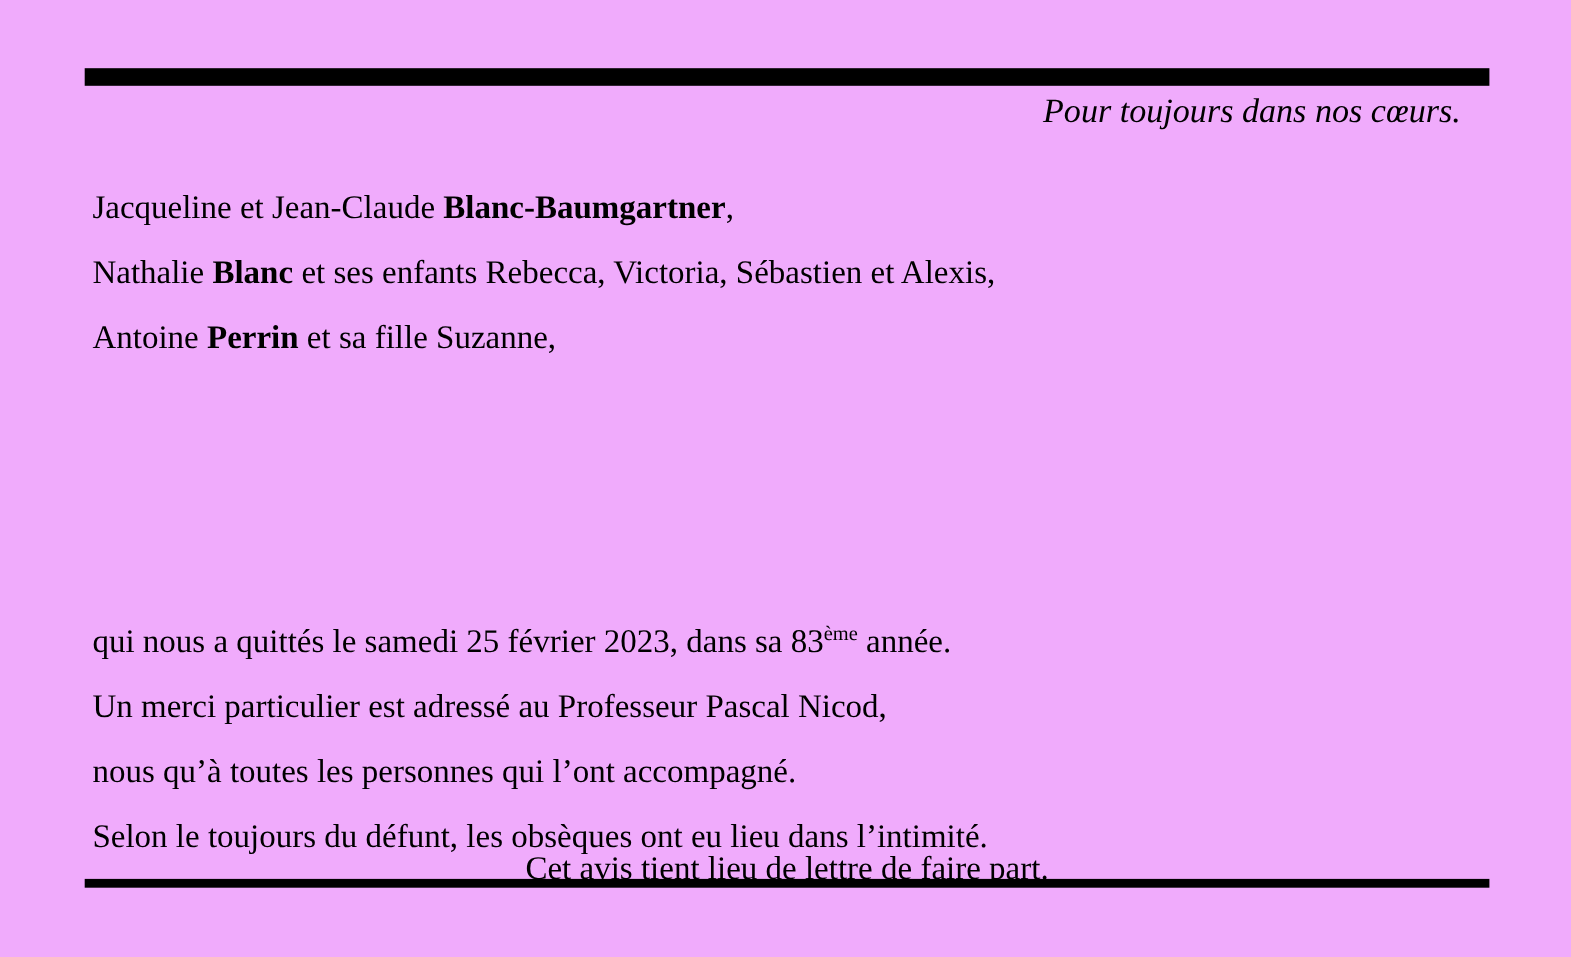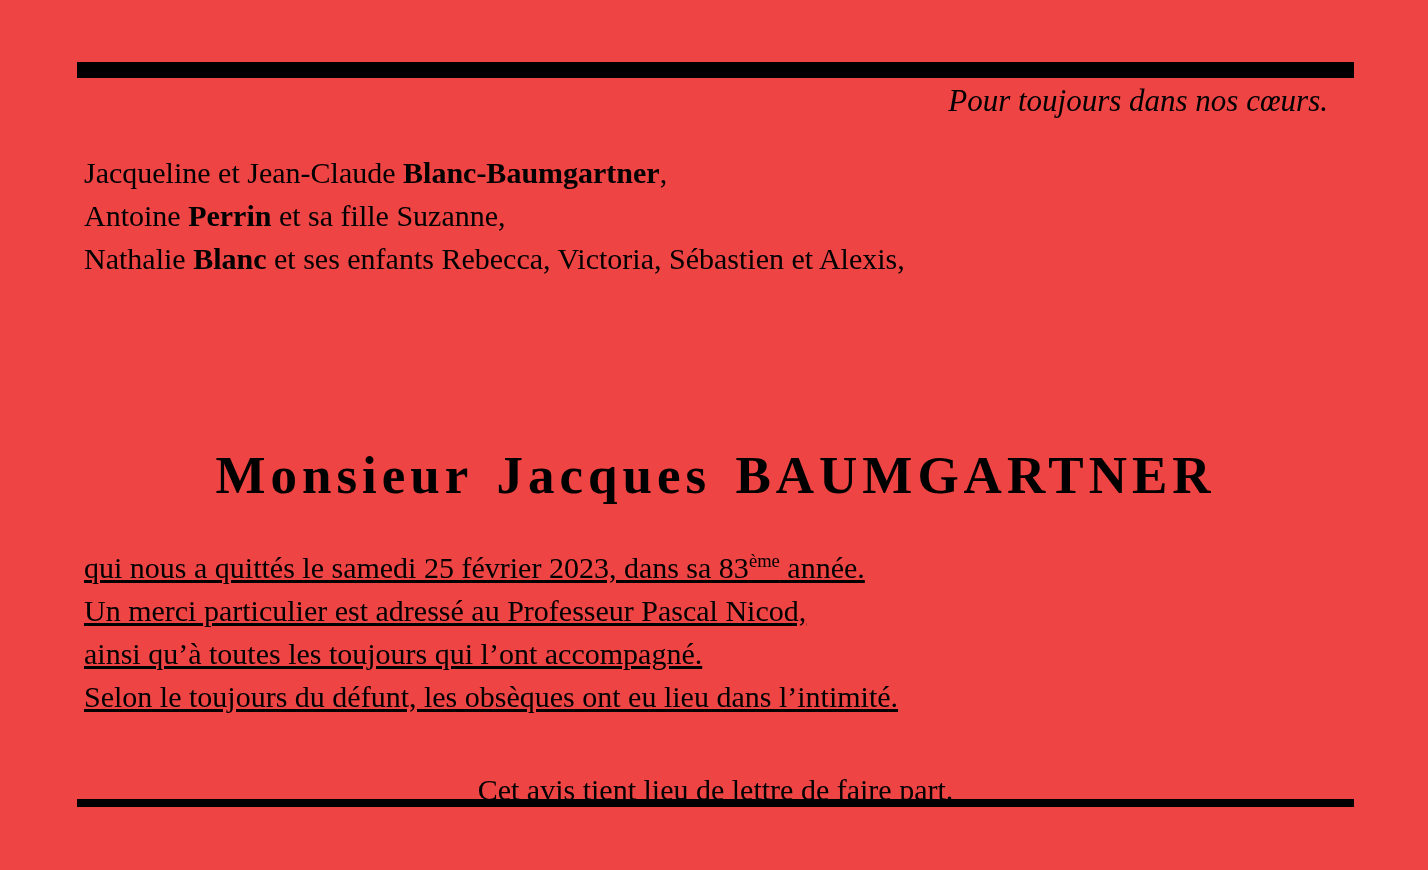--- a/index.html
+++ b/index.html
@@ -4,21 +4,21 @@
 <style>
   html, body {
     margin: 0;
     padding: 0;
     background: #ffffff;
   }
   .page {
     position: relative;
     width: 1428px;
     height: 870px;
-    background: #ef4444;
+    background: #f0abfc;
     font-family: "Liberation Serif", "DejaVu Serif", serif;
     color: #000000;
     overflow: hidden;
   }
   .rule {
     position: absolute;
     left: 77px;
     width: 1277px;
     background: #000000;
   }
@@ -48,24 +48,24 @@
     font-size: 30px;
     line-height: 43px;
   }
   .details-block {
     position: absolute;
     top: 546px;
     left: 84px;
     right: 84px;
     font-size: 30px;
     line-height: 43px;
-    text-decoration: underline;
   }
   .line {
     white-space: nowrap;
+    margin-top: 16px;
   }
   .line .b {
     font-weight: bold;
   }
   .line sup {
     font-size: 0.62em;
     vertical-align: super;
     line-height: 0;
   }
   .title {
@@ -96,29 +96,28 @@
 </head>
 <body>
 
 <div class="page">
   <div class="rule rule-top"></div>
 
   <div class="motto">Pour toujours dans nos cœurs.</div>
 
   <div class="family-block">
       <div class="line"><span>Jacqueline et Jean-Claude </span><span class="b">Blanc-Baumgartner</span><span>,</span></div>
+      <div class="line"><span>Nathalie </span><span class="b">Blanc</span><span> et ses enfants Rebecca, Victoria, Sébastien et Alexis,</span></div>
       <div class="line"><span>Antoine </span><span class="b">Perrin</span><span> et sa fille Suzanne,</span></div>
-      <div class="line"><span>Nathalie </span><span class="b">Blanc</span><span> et ses enfants Rebecca, Victoria, Sébastien et Alexis,</span></div>
     </div>
 
-  <div class="title">Monsieur Jacques BAUMGARTNER</div>
 
   <div class="details-block">
       <div class="line"><span>qui nous a quittés le samedi 25 février 2023, dans sa 83</span><sup>ème</sup><span> année.</span></div>
       <div class="line"><span>Un merci particulier est adressé au Professeur Pascal Nicod,</span></div>
-      <div class="line"><span>ainsi qu’à toutes les toujours qui l’ont accompagné.</span></div>
+      <div class="line"><span>nous qu’à toutes les personnes qui l’ont accompagné.</span></div>
       <div class="line"><span>Selon le toujours du défunt, les obsèques ont eu lieu dans l’intimité.</span></div>
     </div>
 
   <div class="closing">Cet avis tient lieu de lettre de faire part.</div>
 
   <div class="rule rule-bottom"></div>
 </div>
 
 </body></html>

